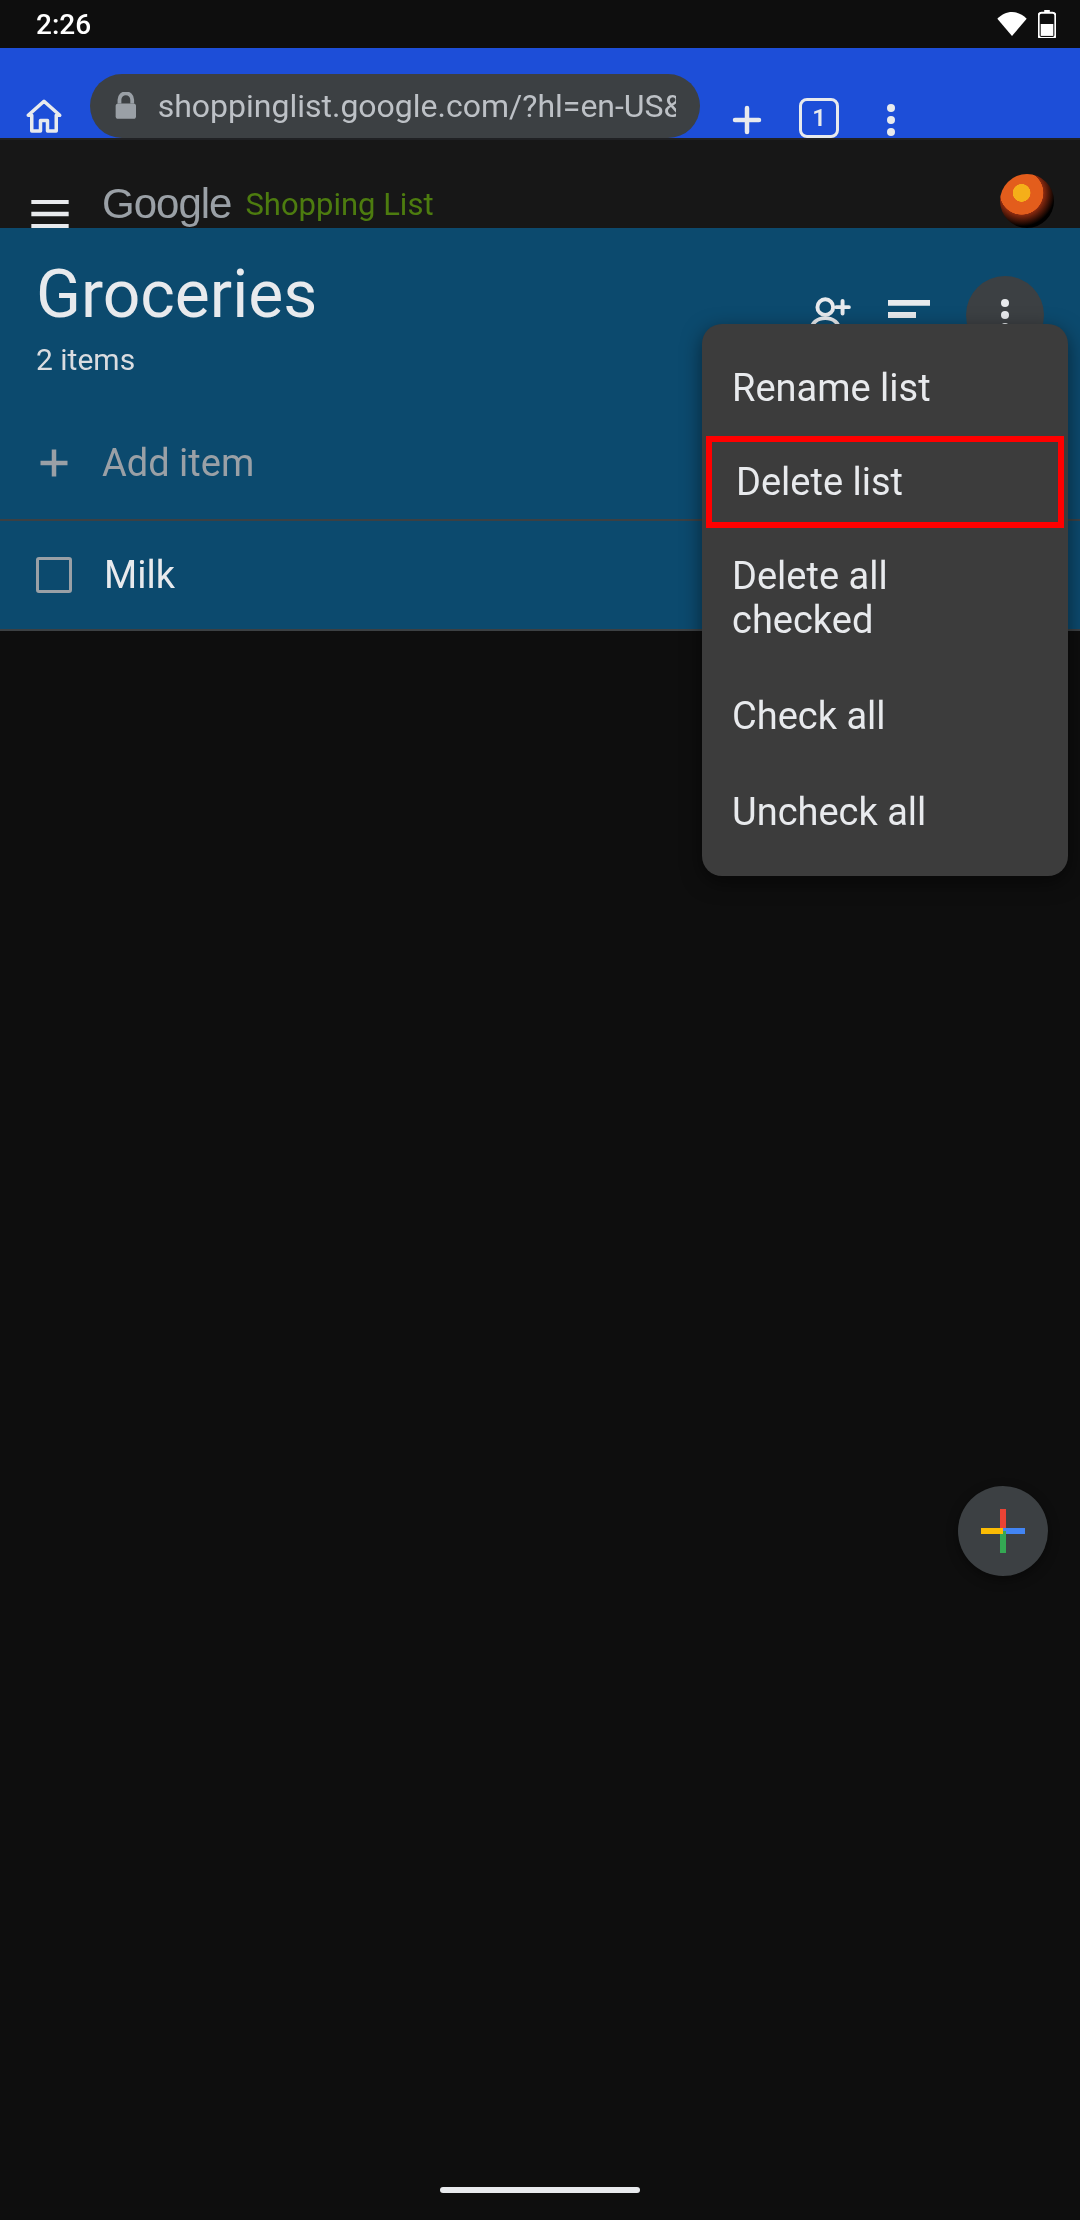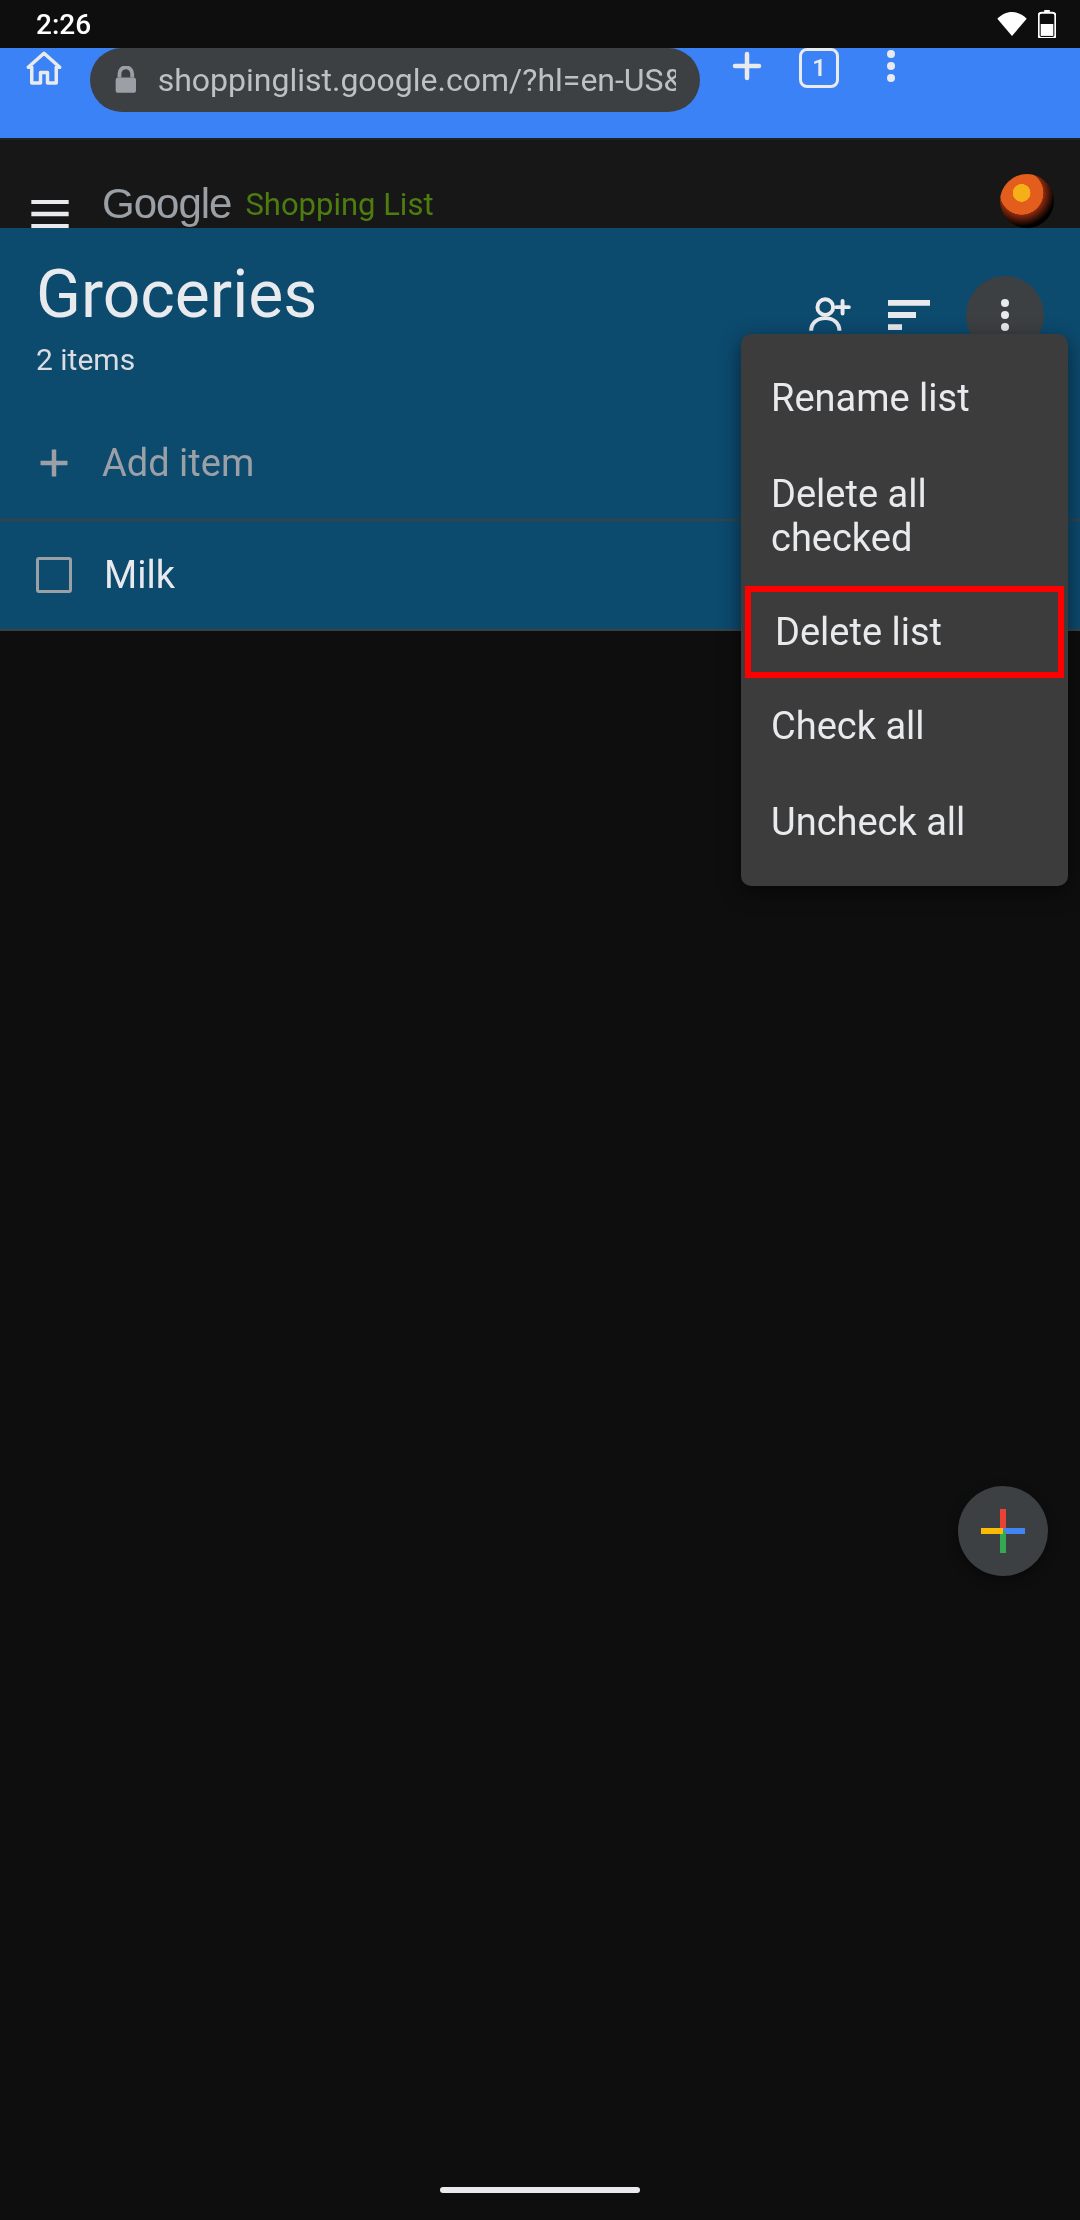--- a/index.html
+++ b/index.html
@@ -33,24 +33,24 @@
     }
     .status-icons {
       display: flex;
       gap: 10px;
       align-items: center;
     }
     
     .browser-chrome {
       height: 90px;
       display: flex;
-      align-items: flex-start;
+      align-items: flex-end;
       padding: 0 20px;
       gap: 22px;
-      background: #3b82f6;
+      background: #1d4ed8;
     }
     .home-icon-wrap {
       display: flex;
       align-items: center;
       justify-content: center;
       width: 48px;
     }
     .url-bar {
       flex: 1;
       max-width: 610px;
@@ -199,25 +199,25 @@
       border: 3px solid #9aa0a6;
       border-radius: 3px;
     }
     .item-label {
       font-size: 38px;
       color: #e8eaed;
     }
     
     .dropdown-menu {
       position: absolute;
-      top: 334px;
+      top: 324px;
       right: 12px;
-      width: 327px;
+      width: 366px;
       background: #3c3c3c;
-      border-radius: 10px;
+      border-radius: 20px;
       box-shadow: 0 6px 20px rgba(0,0,0,0.5);
       padding: 16px 0;
       z-index: 100;
     }
     .dropdown-item {
       padding: 26px 30px;
       font-size: 38px;
       color: #e8eaed;
     }
     .dropdown-item.highlighted {
@@ -365,22 +365,22 @@
 
 
   <div class="list-item">
     <div class="checkbox"></div>
     <span class="item-label">Milk</span>
   </div>
 </div>
 
 <div class="dropdown-menu">
   <div class="dropdown-item">Rename list</div>
+  <div class="dropdown-item highlighted">Delete list</div>
   <div class="dropdown-item">Delete all checked</div>
-  <div class="dropdown-item highlighted">Delete list</div>
   <div class="dropdown-item">Check all</div>
   <div class="dropdown-item">Uncheck all</div>
 </div>
 
 <div class="fab">
   <div class="fab-plus">
     <div class="p-top"></div>
       <div class="p-right"></div>
       <div class="p-bottom"></div>
       <div class="p-left"></div>

